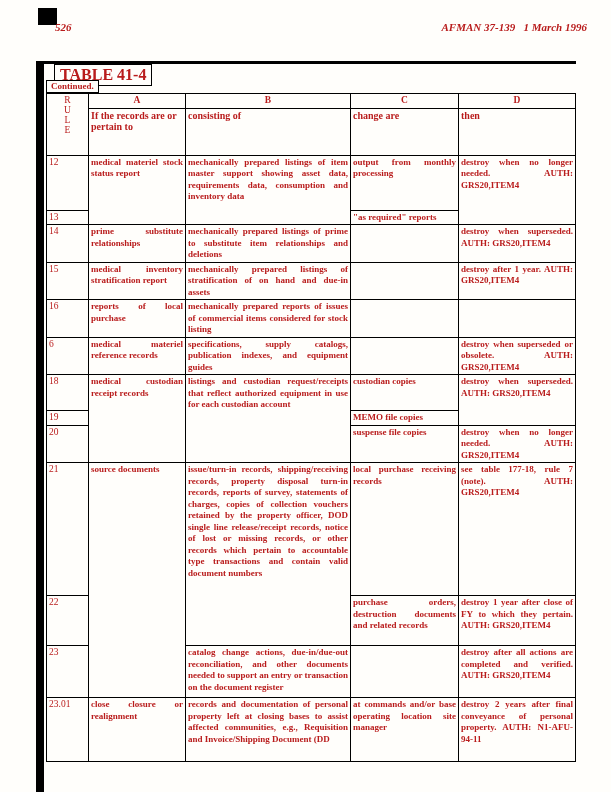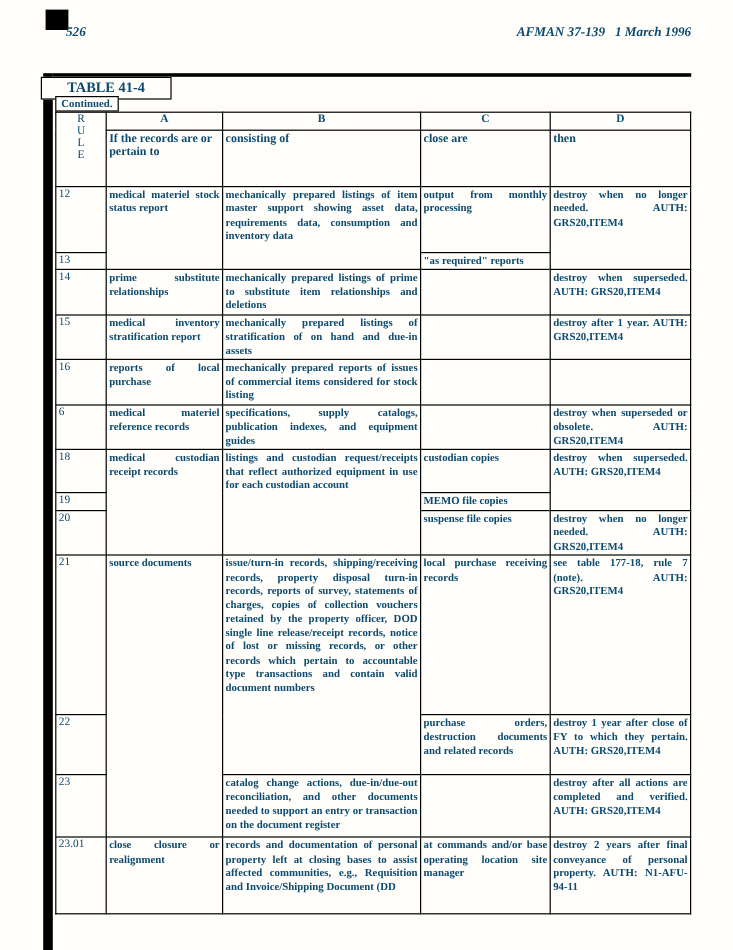--- a/index.html
+++ b/index.html
@@ -1,27 +1,27 @@
 <!DOCTYPE html>
 <html><head>
 <meta charset="utf-8">
 <style>
   * { margin:0; padding:0; box-sizing:border-box; }
   html,body { background:#e8e8e8; }
   .page {
     position:relative; width:611px; height:792px; margin:0 auto;
-    background:#fffefb; color:#0c4a6e;
+    background:#fffefb; color:#b91c1c;
     font-family:"Liberation Serif", serif; overflow:hidden;
   }
   .corner-mark { position:absolute; left:38px; top:8px; width:19px; height:17px; background:#000; }
   .left-bar { position:absolute; left:36px; top:61px; width:8px; height:731px; background:#000; }
   .page-num { position:absolute; left:55px; top:21px; font-size:11px; font-weight:bold; font-style:italic; }
-  .header-right { position:absolute; right:35px; top:21px; font-size:11px; font-weight:bold; font-style:italic; white-space:pre; }
+  .header-right { position:absolute; right:24px; top:21px; font-size:11px; font-weight:bold; font-style:italic; white-space:pre; }
   .top-rule { position:absolute; left:44px; top:61px; width:532px; height:3px; background:#000; }
-  .tbl-label { position:absolute; left:34px; top:64px; border:1px solid #000; font-size:12px; font-weight:bold; padding:1px 21px; background:#fffefb; }
+  .tbl-label { position:absolute; left:54px; top:64px; border:1px solid #000; font-size:16px; font-weight:bold; padding:1px 5px; background:#fffefb; }
   .continued { position:absolute; left:46px; top:80px; border:1px solid #000; font-size:9px; font-weight:bold; padding:0 4px 1px 4px; background:#fffefb;text-align:center; }
   table.t {
     position:absolute; left:46px; top:93px; width:529px;
     border-collapse:collapse; table-layout:fixed;
     font-size:9px; line-height:11.5px;
   }
   table.t th, table.t td { border:1px solid #000; vertical-align:top; padding:1px 2px; overflow:hidden; }
   .letter-row th { height:13px; font-size:9.5px; font-weight:bold; text-align:center; vertical-align:middle; padding:0; }
   .desc-row th { height:47px; font-size:10px; font-weight:bold; text-align:left; vertical-align:bottom; padding:2px 3px; }
   th.rule-head { vertical-align:top; text-align:center; font-weight:normal; font-size:9.5px; padding-top:6px; line-height:10px; }
@@ -60,21 +60,21 @@
           <div>E</div>
         </th>
         <th>A</th>
         <th>B</th>
         <th>C</th>
         <th>D</th>
       </tr>
       <tr class="desc-row">
         <th>If the records are or pertain to</th>
         <th>consisting of</th>
-        <th>close are</th>
+        <th>change are</th>
         <th>then</th>
       </tr>
     </thead>
     <tbody>
       <tr style="height:55px">
         <td class="rule">12</td>
         <td class="c-a" rowspan="2">medical materiel stock status report</td>
         <td class="c-b" rowspan="2">mechanically prepared listings of item master support showing asset data, requirements data, consumption and inventory data</td>
         <td class="c-c">output from monthly processing</td>
         <td class="c-d" rowspan="2">destroy when no longer needed. AUTH: GRS20,ITEM4</td>

